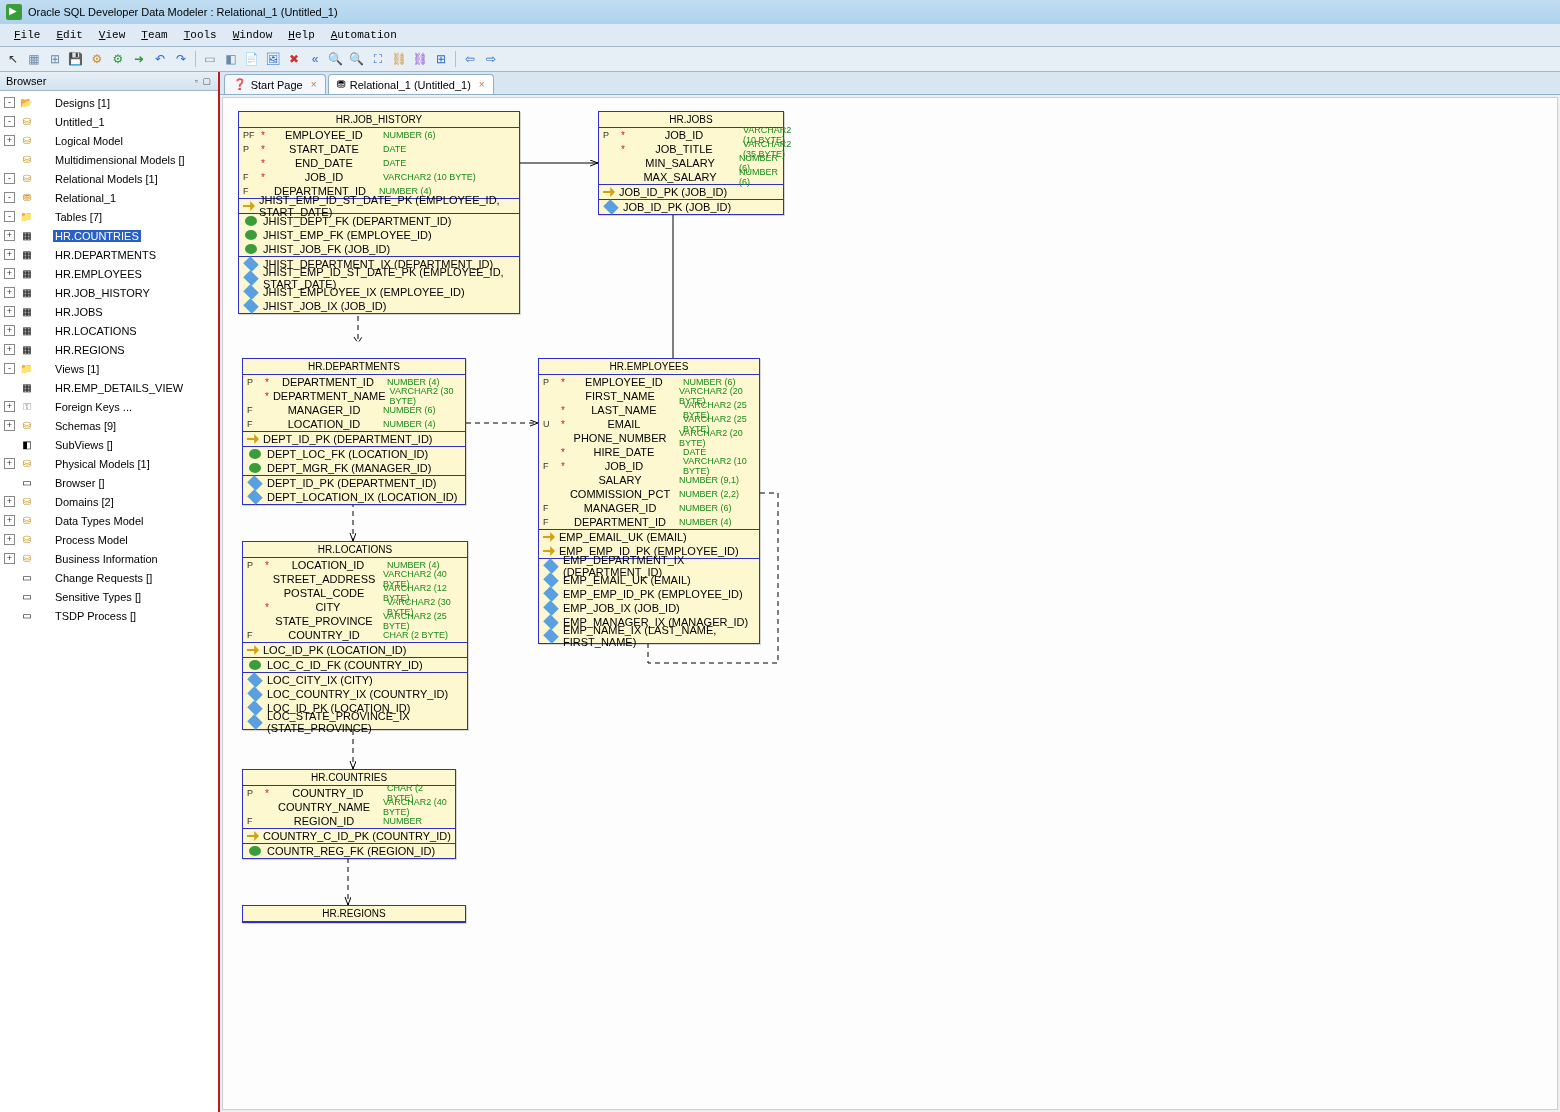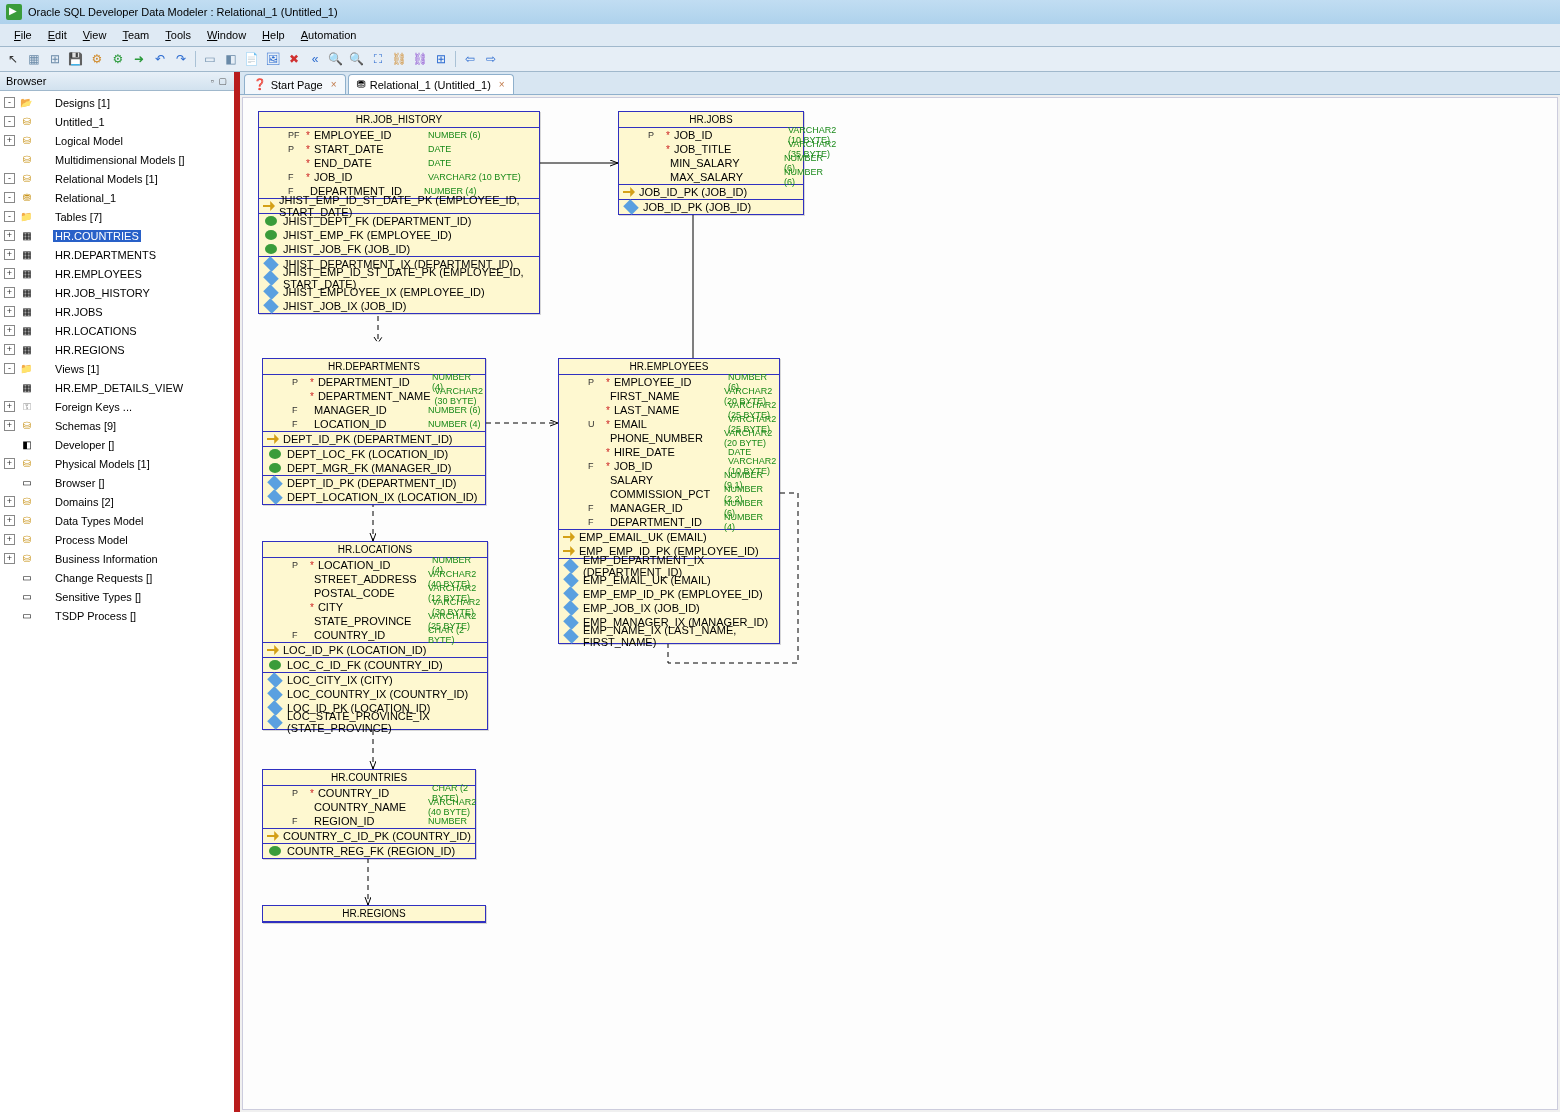--- a/index.html
+++ b/index.html
@@ -2,27 +2,27 @@
 <html><head>
 <meta charset="utf-8">
 <style>
 * { margin:0; padding:0; box-sizing:border-box; font-family: Tahoma, Arial, sans-serif; font-size:11px; }
 body { background:#e8e8e8; width:1560px; height:1112px; overflow:hidden; }
 .window { display:flex; flex-direction:column; width:100%; height:100%; background:#f0abfc; }
 .titlebar { background: linear-gradient(#c1ddf2,#aed2ec); padding:4px 6px; display:flex; align-items:center; gap:6px; }
 .titlebar .ico { width:16px; height:16px; background:#3a9c3a; border-radius:2px; display:inline-block; position:relative;}
 .titlebar .ico:before{content:"▶"; color:#fff; font-size:10px; position:absolute; left:3px; top:1px;}
 .menubar { background:#dfeaf4; padding:3px 6px; border-bottom:1px solid #a0b8cc;}
-.menubar span { display:inline-block; padding:2px 8px; cursor:default; }
+.menubar span { display:inline-block; padding:2px 8px; cursor:default;font-family:Liberation Mono, monospace; }
 .menubar span.u::first-letter{ text-decoration:underline; }
 .toolbar { background:#e6eef6; padding:3px 4px; border-bottom:1px solid #a0b8cc; display:flex; gap:3px; align-items:center;}
 .toolbar .tb { width:18px; height:18px; display:inline-flex; align-items:center; justify-content:center; border:1px solid transparent; border-radius:2px; font-size:12px; }
 .toolbar .sep { width:1px; height:16px; background:#aac2d6; margin:0 2px; }
 .body { flex:1; display:flex; min-height:0; }
-.sidebar { width:240px; display:flex; flex-direction:column; border-right:6px solid #b91c1c; background:#f5f5f5;}
+.sidebar { width:220px; display:flex; flex-direction:column; border-right:2px solid #b91c1c; background:#f5f5f5;}
 .panel-head { background: linear-gradient(#e8f0f8,#d2e2ef); padding:3px 6px; border-bottom:1px solid #a0b8cc; display:flex; justify-content:space-between; align-items:center;}
 .panel-head .mini { font-size:9px; color:#555; letter-spacing:1px;}
 .tree { flex:1; overflow:auto; background:#fff; padding:2px 0; }
 .tree ul { list-style:none; }
 .tree li { white-space:nowrap; padding:1px 0 1px 0; }
 .tree .row { display:flex; align-items:center; gap:2px; padding:0 4px; height:17px;}
 .tree .tw { width:11px; height:11px; border:1px solid #888; display:inline-flex; align-items:center; justify-content:center; font-size:9px; line-height:1; color:#333; background:#fff; margin-right:2px; cursor:default; flex-shrink:0;}
 .tree .tw.leaf { border:none; }
 .tree .ic { width:16px; height:14px; display:inline-flex; align-items:center; justify-content:center; font-size:10px; flex-shrink:0;}
 .tree .lbl { padding:0 2px;margin-left:16px; }
@@ -35,23 +35,23 @@
 .tab { background:#f4f8fc; border:1px solid #8fb0cc; border-bottom:none; padding:3px 8px; border-radius:4px 4px 0 0; display:flex; align-items:center; gap:4px; font-size:11px;}
 .tab .close{ color:#c07a4a; font-size:10px; margin-left:4px;}
 .tab.active { background:#fff; }
 .canvas-wrap { flex:1; position:relative; overflow:auto; background:#fdfdfd; border:1px solid #ccd; margin:2px;}
 .canvas { position:relative; width:1280px; height:1400px; }
 
 .etable { position:absolute; background:#fef8d0; border:1px solid #3030c0; font-size:10px; box-shadow:1px 1px 0 rgba(0,0,0,.15);}
 .etable .ehead { background:#fef8d0; text-align:center; padding:2px 4px; border-bottom:1px solid #3030c0; color:#000; font-weight:normal; font-size:10px;}
 .etable .sect { border-top:1px solid #3030c0; }
 .etable .erow { display:flex; align-items:center; padding:0 4px; height:14px; gap:4px;}
-.etable .key { width:14px; color:#333; font-size:9px; text-align:left; flex-shrink:0;margin-left:25px;}
+.etable .key { width:14px; color:#333; font-size:9px; text-align:left; flex-shrink:0;}
 .etable .star { color:#c22; font-size:10px;}
-.etable .cname { flex:0 0 auto; min-width:110px;}
+.etable .cname { flex:0 0 auto; min-width:110px;text-align:center;}
 .etable .ctype { color:#1a8a1a; font-size:9px;}
 .etable .ki { width:12px; height:10px; display:inline-block; flex-shrink:0;}
 .ki-pk{background:#d4a017; clip-path: polygon(0 40%, 60% 40%, 60% 0, 100% 50%, 60% 100%, 60% 60%, 0 60%);}
 .ki-fk{background:#3a9c3a; border-radius:50%; width:8px; height:8px; margin:1px 2px;}
 .ki-ix{background:#5aa0e0; transform:rotate(45deg); width:7px; height:7px; margin:1px 2px;}
 
 svg.links{position:absolute; top:0; left:0; pointer-events:none;}
 
 
 .tb.arrow{color:#333}.tb.grid{color:#6a8aa8}.tb.save{color:#3a6aaa}.tb.red{color:#d03030}.tb.blue{color:#2a6ad0}.tb.green{color:#2a9a3a}.tb.orange{color:#d08a2a}.tb.purple{color:#8a4ad0}
@@ -223,21 +223,21 @@
               <div class="row d4">
                 <span class="tw">+</span>
                 <span class="ic ic-cube">⛁</span>
                 <span class="lbl">Schemas [9]</span>
               </div>
             </li>
             <li>
               <div class="row d4">
                 <span class="tw leaf"> </span>
                 <span class="ic ">◧</span>
-                <span class="lbl">Developer []</span>
+                <span class="lbl">SubViews []</span>
               </div>
             </li>
             <li>
               <div class="row d3">
                 <span class="tw">+</span>
                 <span class="ic ic-cube">⛁</span>
                 <span class="lbl">Physical Models [1]</span>
               </div>
             </li>
             <li>

